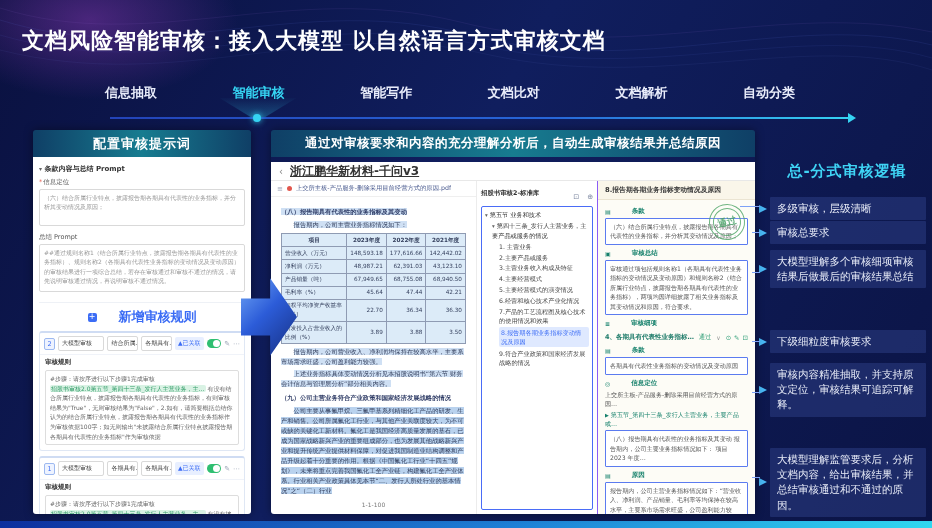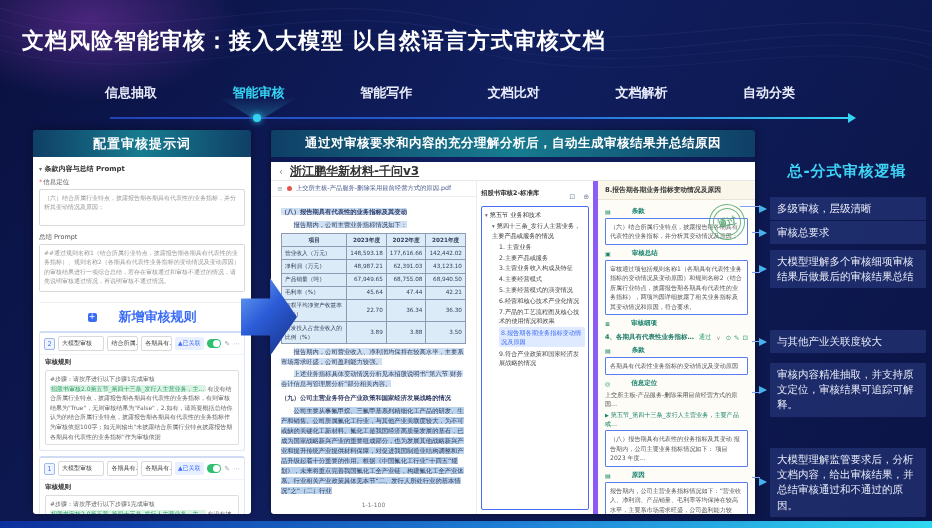--- a/index.html
+++ b/index.html
@@ -104,21 +104,21 @@
   .hl-sel { background:#b9d2ee; }
   .doc-p { text-indent:2em; margin:2px 0; }
   table.doc-table { width:100%; border-collapse:collapse; margin:3px 0; }
   .doc-table th,.doc-table td { border:1px solid #8f9bb3; font-size:5.7px; padding:1.5px 3px;
     background:#dcebf8; color:#35405e; }
   .doc-table th { font-weight:bold; text-align:center; }
   .doc-table td.num { text-align:right; }
   .doc-page { text-align:center; font-size:6px; color:#777; margin-top:4px; }
 
   
-  .col-tree { width:121px; flex:none; border-right:5px solid #8b5cf6; display:flex; flex-direction:column;
+  .col-tree { width:121px; flex:none; border-right:1px solid #8b5cf6; display:flex; flex-direction:column;
     padding:3px 4px 4px; min-height:0; }
   .tree-header { display:flex; align-items:center; justify-content:space-between; margin-bottom:3px; }
   .tree-title { font-size:6.4px; font-weight:bold; color:#333; }
   .tree-hic { color:#7c87a0; font-size:7px; margin-left:3px; cursor:pointer; }
   .tree-box { flex:1; border:1.5px solid #4a6cf7; border-radius:2px; padding:3px 3px; overflow:hidden; }
   .tree-node { font-size:6.2px; color:#333; line-height:1.5; margin-bottom:2px; }
   .tree-node .tri { color:#666; font-size:5.5px; }
   .tree-node.lv2 { padding-left:7px; }
   .tree-items { padding-left:14px; }
   .tree-item { font-size:6.2px; color:#444; line-height:1.5; margin-bottom:1.5px; cursor:pointer; }
@@ -392,21 +392,21 @@
           </div>
         </div>
       </div>
     </div>
   </div>
 
   <div class="sb-title">总-分式审核逻辑</div>
   <div class="callout" style="top:197px;">多级审核，层级清晰</div>
   <div class="callout" style="top:221px;">审核总要求</div>
   <div class="callout" style="top:250px;">大模型理解多个审核细项审核结果后做最后的审核结果总结</div>
-  <div class="callout" style="top:330px;">与其他产业关联度较大</div>
+  <div class="callout" style="top:330px;">下级细粒度审核要求</div>
   <div class="callout" style="top:363px;">审核内容精准抽取，并支持原文定位，审核结果可追踪可解释。</div>
   <div class="callout" style="top:448px;">大模型理解监管要求后，分析文档内容，给出审核结果，并总结审核通过和不通过的原因。</div>
 
   <div class="conn" style="left:740px; top:206px; width:20px;"></div>
   <div class="conn" style="left:752px; top:232px; width:8px;"></div>
   <div class="conn" style="left:752px; top:272px; width:8px;"></div>
   <div class="conn" style="left:752px; top:341px; width:8px;"></div>
   <div class="conn" style="left:752px; top:392px; width:8px;"></div>
   <div class="conn" style="left:752px; top:477px; width:8px;"></div>
 

